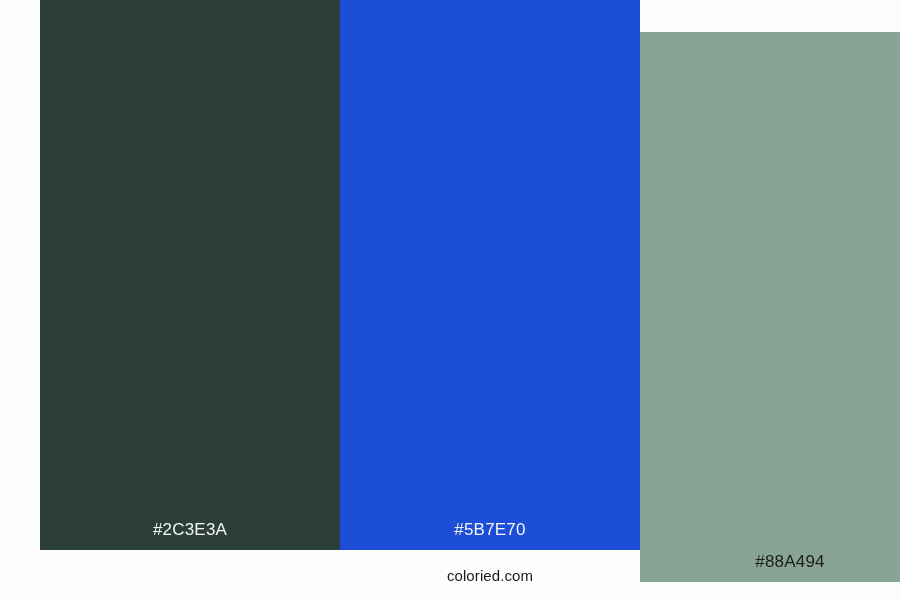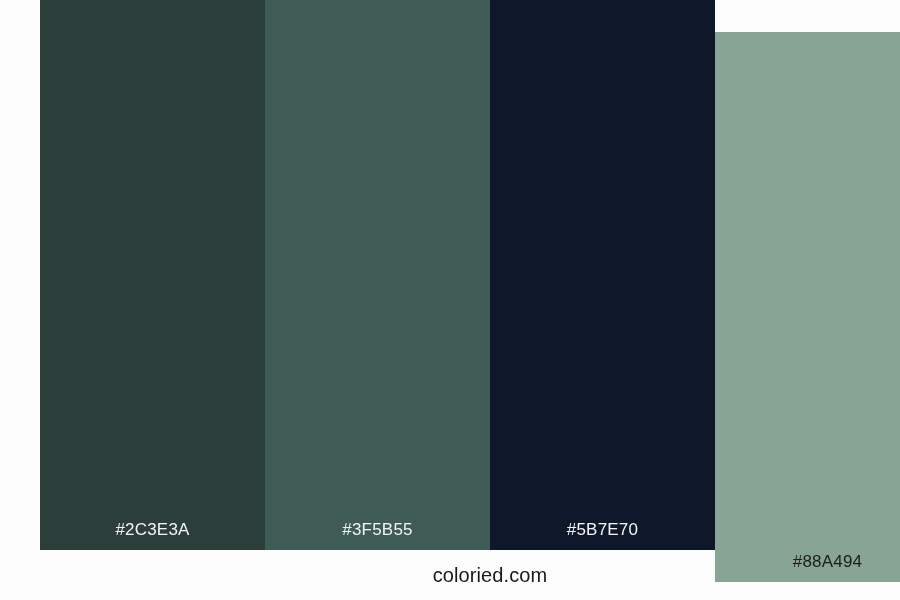--- a/index.html
+++ b/index.html
@@ -51,43 +51,40 @@
   #footer-bar {
     width: 900px;
     height: 50px;
     background: #FDFDFD;
     display: flex;
     align-items: center;
     justify-content: center;
   }
   #site-credit {
     font-family: "Liberation Sans", sans-serif;
-    font-size: 20px;
+    font-size: 15px;
     font-weight: 400;
     color: #1A1A1A;
     letter-spacing: 0.1px;
     line-height: 1;
   }
 </style>
 </head>
 <body>
 
 <div id="palette-page">
 
   <div id="swatch-strip">
 
     <div class="swatch" style="background-color: rgb(44, 62, 58);">
       <span class="swatch-label label-light">#2C3E3A</span>
     </div>
 
-    <div class="swatch" style="background-color: rgb(63, 91, 85);">
-      <span class="swatch-label label-light">#3F5B55</span>
-    </div>
 
-    <div class="swatch" style="background-color: #0f172a;">
+    <div class="swatch" style="background-color: #1d4ed8;">
       <span class="swatch-label label-light">#5B7E70</span>
     </div>
 
     <div class="swatch" style="background-color: rgb(136, 164, 148); margin-top: 32px;">
       <span class="swatch-label label-dark">#88A494</span>
     </div>
 
 
   </div>
 

